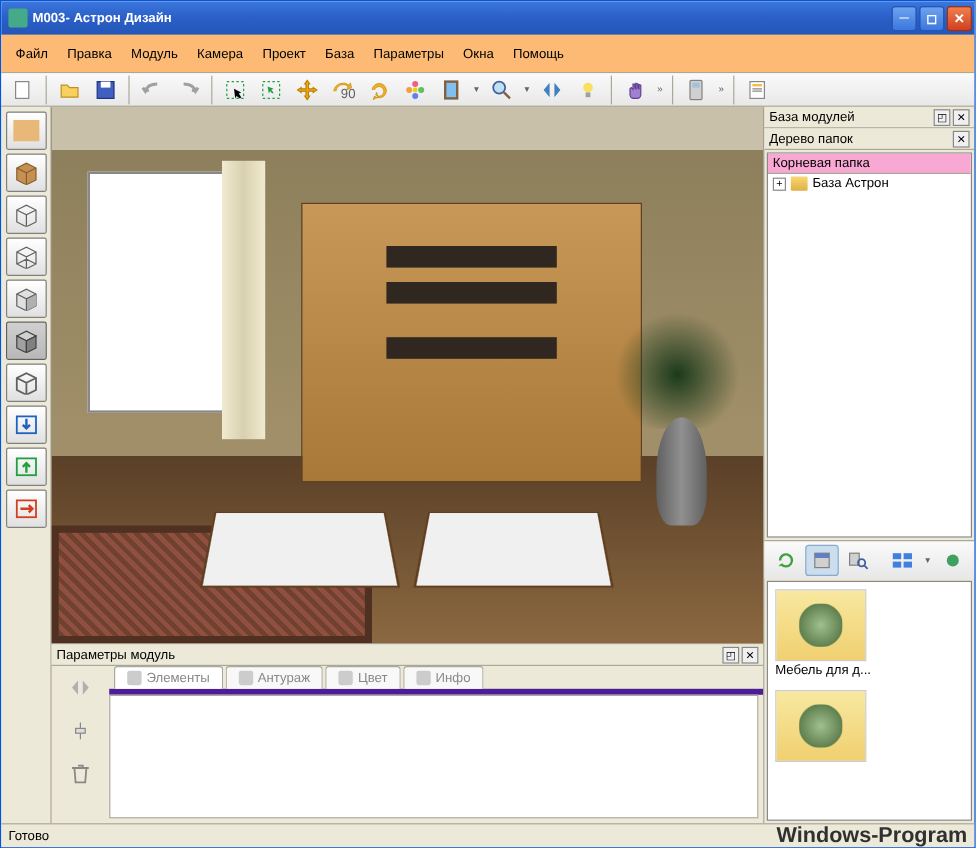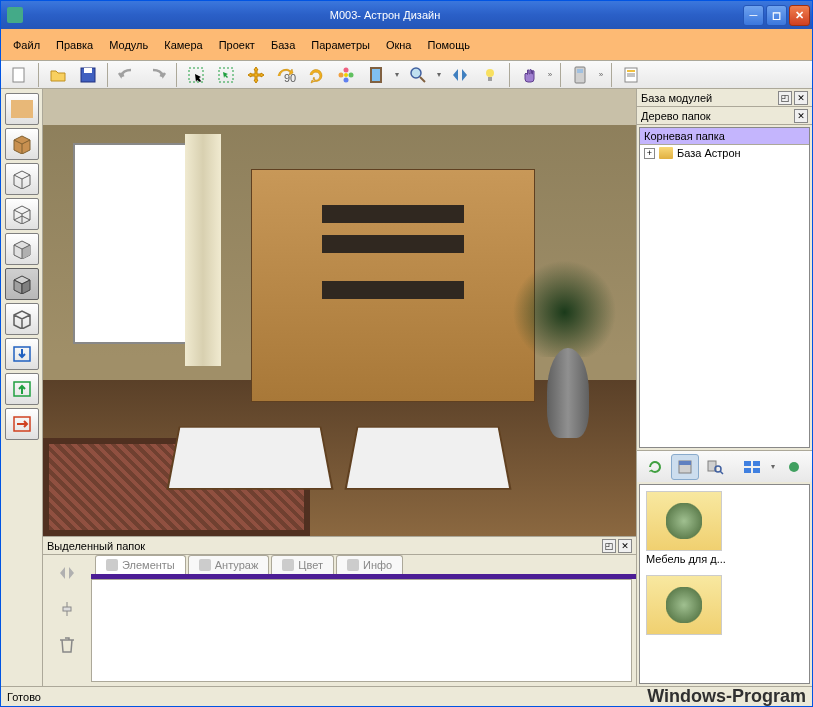--- a/index.html
+++ b/index.html
@@ -1,20 +1,20 @@
 <!DOCTYPE html>
 <html><head>
 <meta charset="utf-8">
 <style>
 * { box-sizing: border-box; margin: 0; padding: 0; font-family: Tahoma, sans-serif; font-size: 11px; }
 body { width: 813px; height: 707px; background: #ece9d8; border: 1px solid #0054e3; display: flex; flex-direction: column; }
 
 .titlebar { height: 28px; background: linear-gradient(#3b77dd, #2a5fc7 50%, #2456b8); display: flex; align-items: center; padding: 0 2px 0 6px; color: #fff; }
 .titlebar .app-icon { width: 16px; height: 16px; background: #4a8; border-radius: 2px; margin-right: 4px; }
-.titlebar .title { font-weight: normal; flex: 1; text-align: center; }
+.titlebar .title { font-weight: bold; flex: 1; }
 .winbtns { display: flex; gap: 2px; }
 .winbtn { width: 21px; height: 21px; background: linear-gradient(#6fa3ef, #3b77dd); border: 1px solid #2456b8; border-radius: 3px; display: flex; align-items: center; justify-content: center; color: #fff; font-weight: bold; cursor: pointer; }
 .winbtn.close { background: linear-gradient(#f08050, #d04020); border-color: #a03010; }
 
 .menubar { height: 32px; background: #fdba74; display: flex; align-items: center; padding: 0 4px; border-bottom: 1px solid #aca899; }
 .menuitem { padding: 2px 8px; cursor: pointer; }
 
 .toolbar { height: 28px; background: linear-gradient(#fafafa, #e8e8e8); border-bottom: 1px solid #aca899; display: flex; align-items: center; padding: 0 4px; gap: 2px; }
 .tbtn { width: 28px; height: 28px; border: 1px solid transparent; border-radius: 3px; display: flex; align-items: center; justify-content: center; cursor: pointer; }
 .tsep { width: 1px; height: 24px; background: #aca899; margin: 0 3px; }
@@ -50,21 +50,21 @@
 .tabrow { height: 24px; display: flex; align-items: center; border-bottom: 5px solid #4c1d95; padding: 0 4px; }
 .ptab { padding: 3px 10px; border: 1px solid #aca899; border-bottom: none; background: #f8f8f8; display: flex; align-items: center; gap: 4px; cursor: pointer; color: #888; margin-right: 2px; border-radius: 3px 3px 0 0; }
 .ptab.active { background: #fff; }
 .tabicon { width: 12px; height: 12px; background: #ccc; border-radius: 2px; }
 .tabcontent { flex: 1; background: #fff; border: 1px solid #aca899; margin: 0 4px 4px 0; }
 
 .rightpanel { width: 176px; border-left: 1px solid #aca899; display: flex; flex-direction: column; }
 .rhdr { height: 18px; background: #ece9d8; display: flex; align-items: center; padding: 0 4px; border-bottom: 1px solid #aca899; }
 .rhdr .rtitle { flex: 1; }
 .tree { flex: 1; background: #fff; border: 1px solid #888; margin: 2px; overflow: auto; }
-.treehdr { background: #c4b5fd; border-bottom: 1px solid #aca899; padding: 2px 4px; }
+.treehdr { background: #f9a8d4; border-bottom: 1px solid #aca899; padding: 2px 4px; }
 .treenode { padding: 2px 4px; display: flex; align-items: center; gap: 4px; }
 .treeexp { width: 11px; height: 11px; border: 1px solid #888; background: #fff; display: flex; align-items: center; justify-content: center; font-size: 9px; color: #000; cursor: pointer; }
 .foldericon { width: 14px; height: 12px; background: linear-gradient(#f8d878, #e0b040); border-radius: 1px; }
 
 .rtoolbar { height: 32px; background: linear-gradient(#fafafa, #e8e8e8); border-top: 1px solid #aca899; display: flex; align-items: center; padding: 0 4px; gap: 2px; }
 .rtbtn { width: 28px; height: 26px; border: 1px solid transparent; border-radius: 3px; display: flex; align-items: center; justify-content: center; cursor: pointer; }
 .rtbtn.sel { border-color: #8ac; background: #cde; }
 
 .thumb-area { height: 200px; background: #fff; border: 1px solid #888; margin: 2px; overflow: auto; padding: 6px; }
 .thumb { width: 80px; margin-bottom: 10px; cursor: pointer; }
@@ -297,21 +297,21 @@
         </div>
         <div class="plant"></div>
         <div class="vase"></div>
         <div class="bed" style="left:22%;bottom:8%"></div>
         <div class="bed" style="left:52%;bottom:8%"></div>
       </div>
     </div>
 
     <div class="bottompanel">
       <div class="panelhdr">
-        <div class="ptitle">Выделенный папок</div>
+        <div class="ptitle">Параметры модуль</div>
         <div class="pbtn">◰</div>
         <div class="pbtn">✕</div>
       </div>
       <div class="panelbody">
         <div class="psidebar">
           <div class="psicon">
               <svg width="18" height="18">
                 <path d="M7 3v12l-5-6z M11 3v12l5-6z" fill="#b0b0b0"></path>
               </svg>
             </div>

